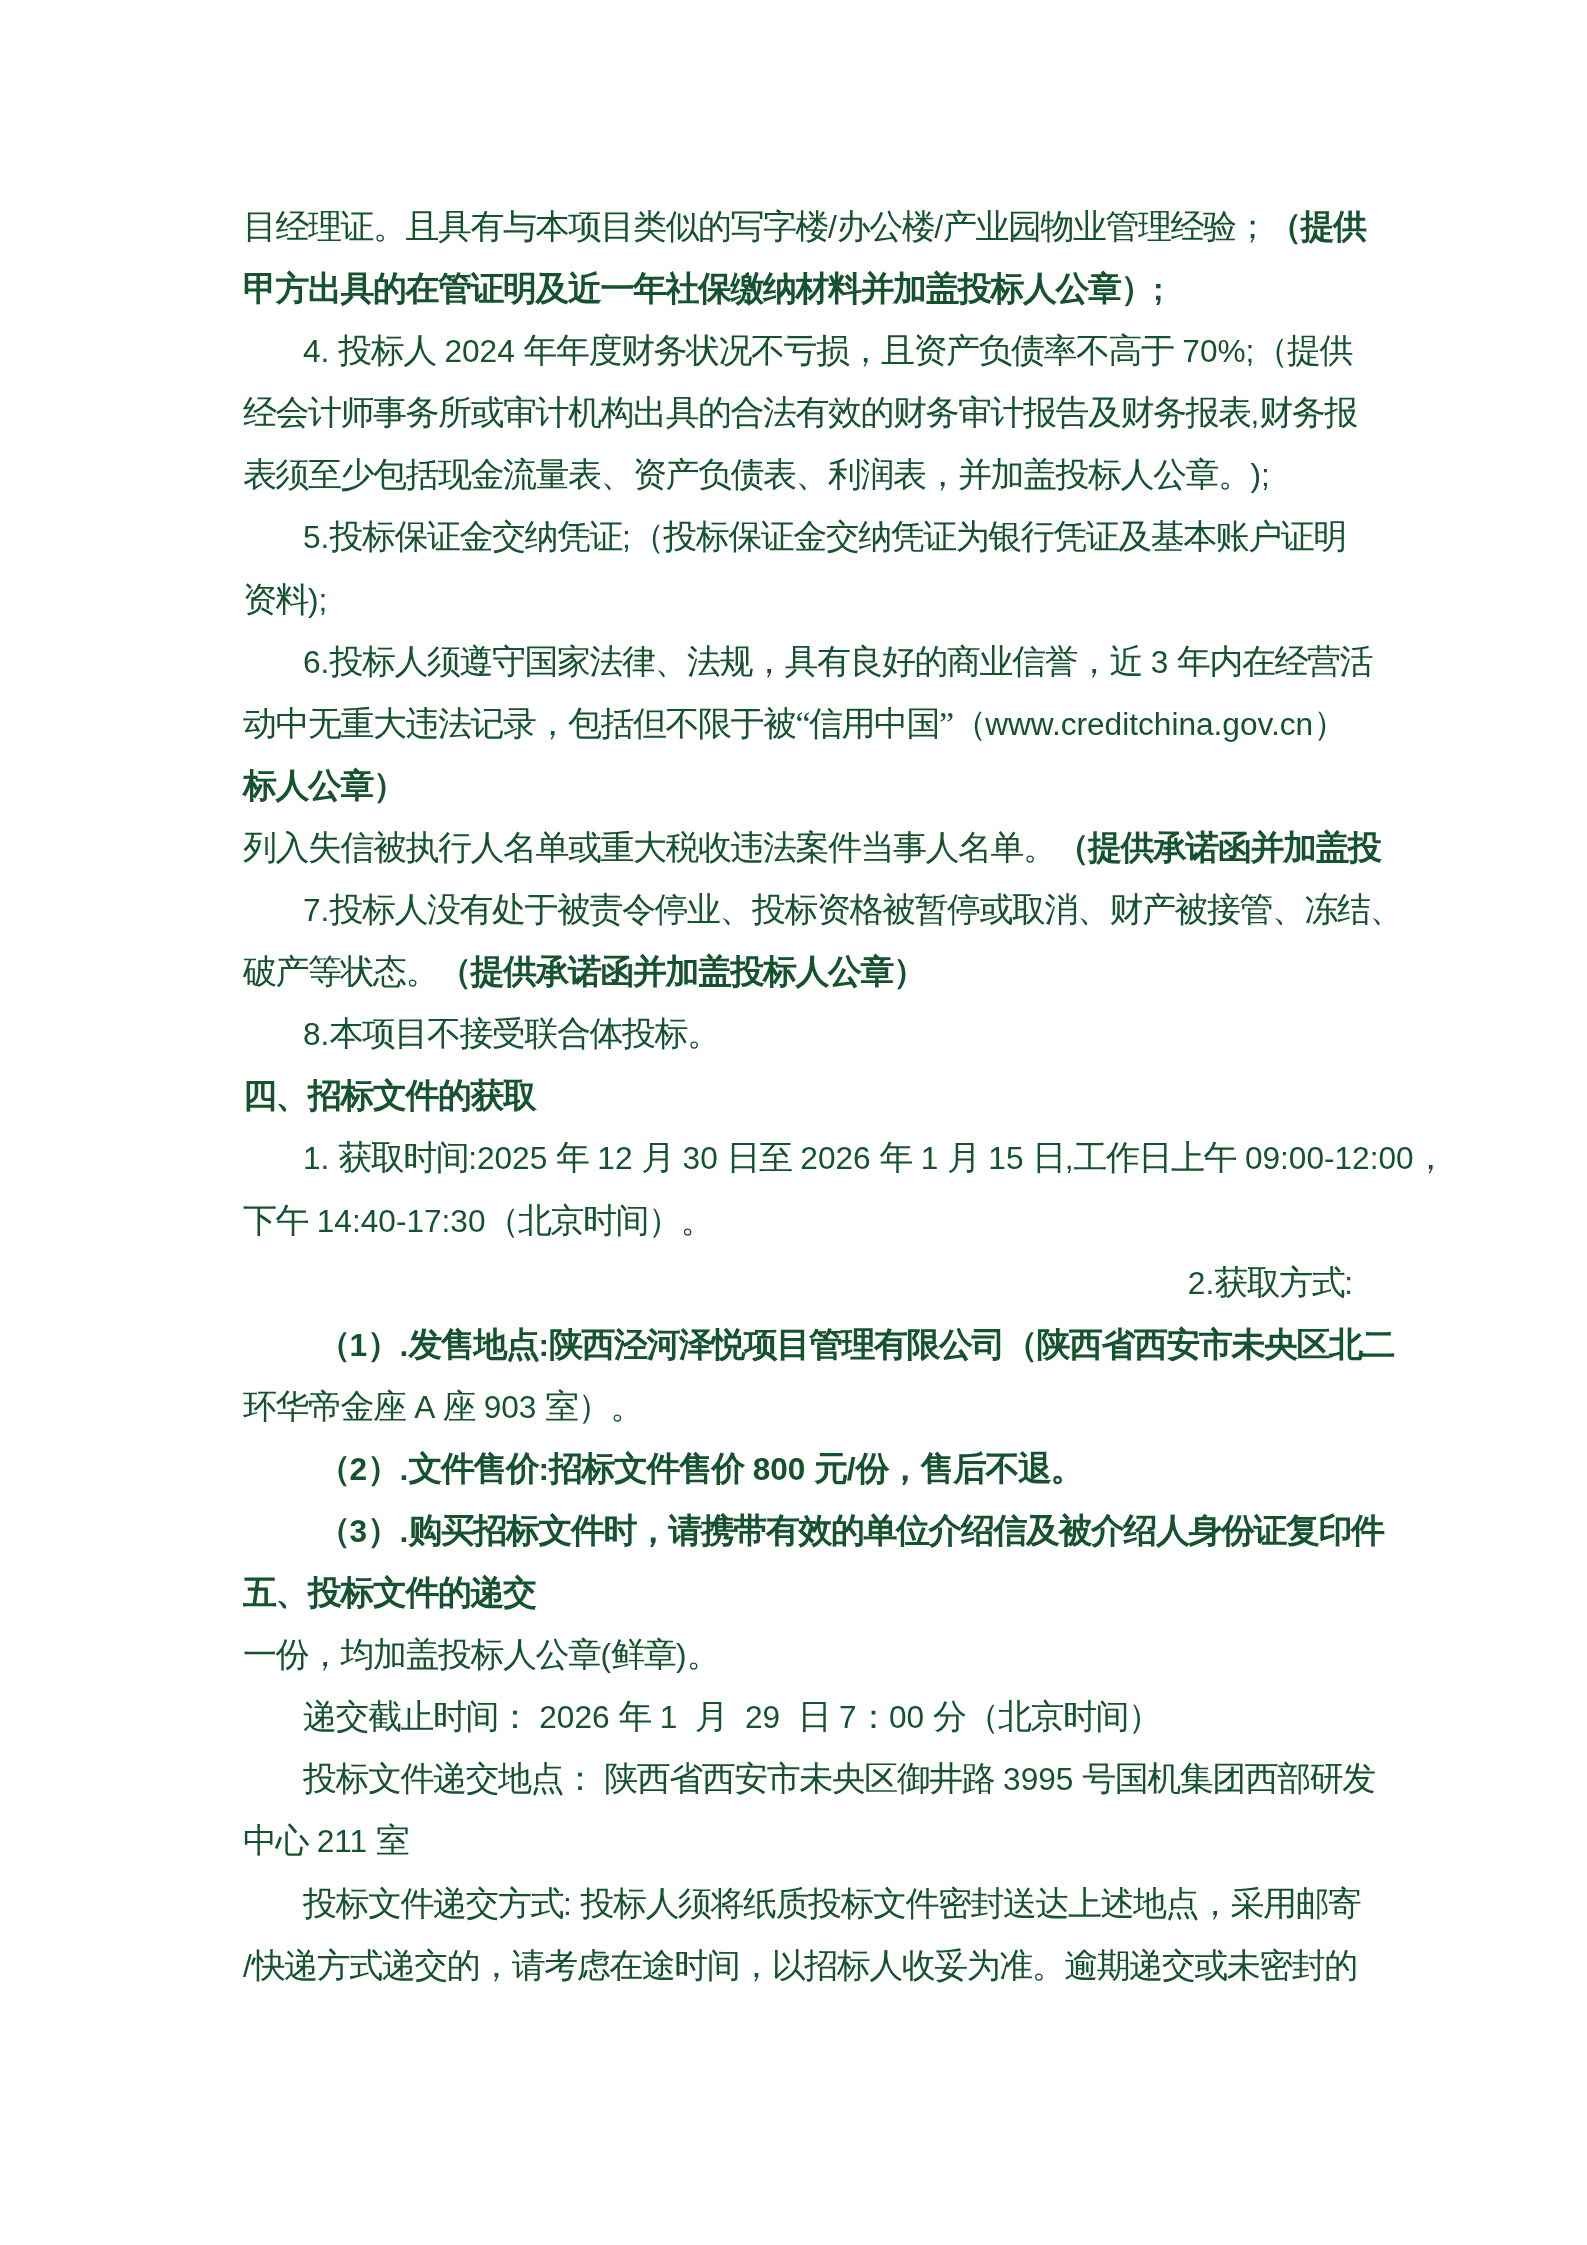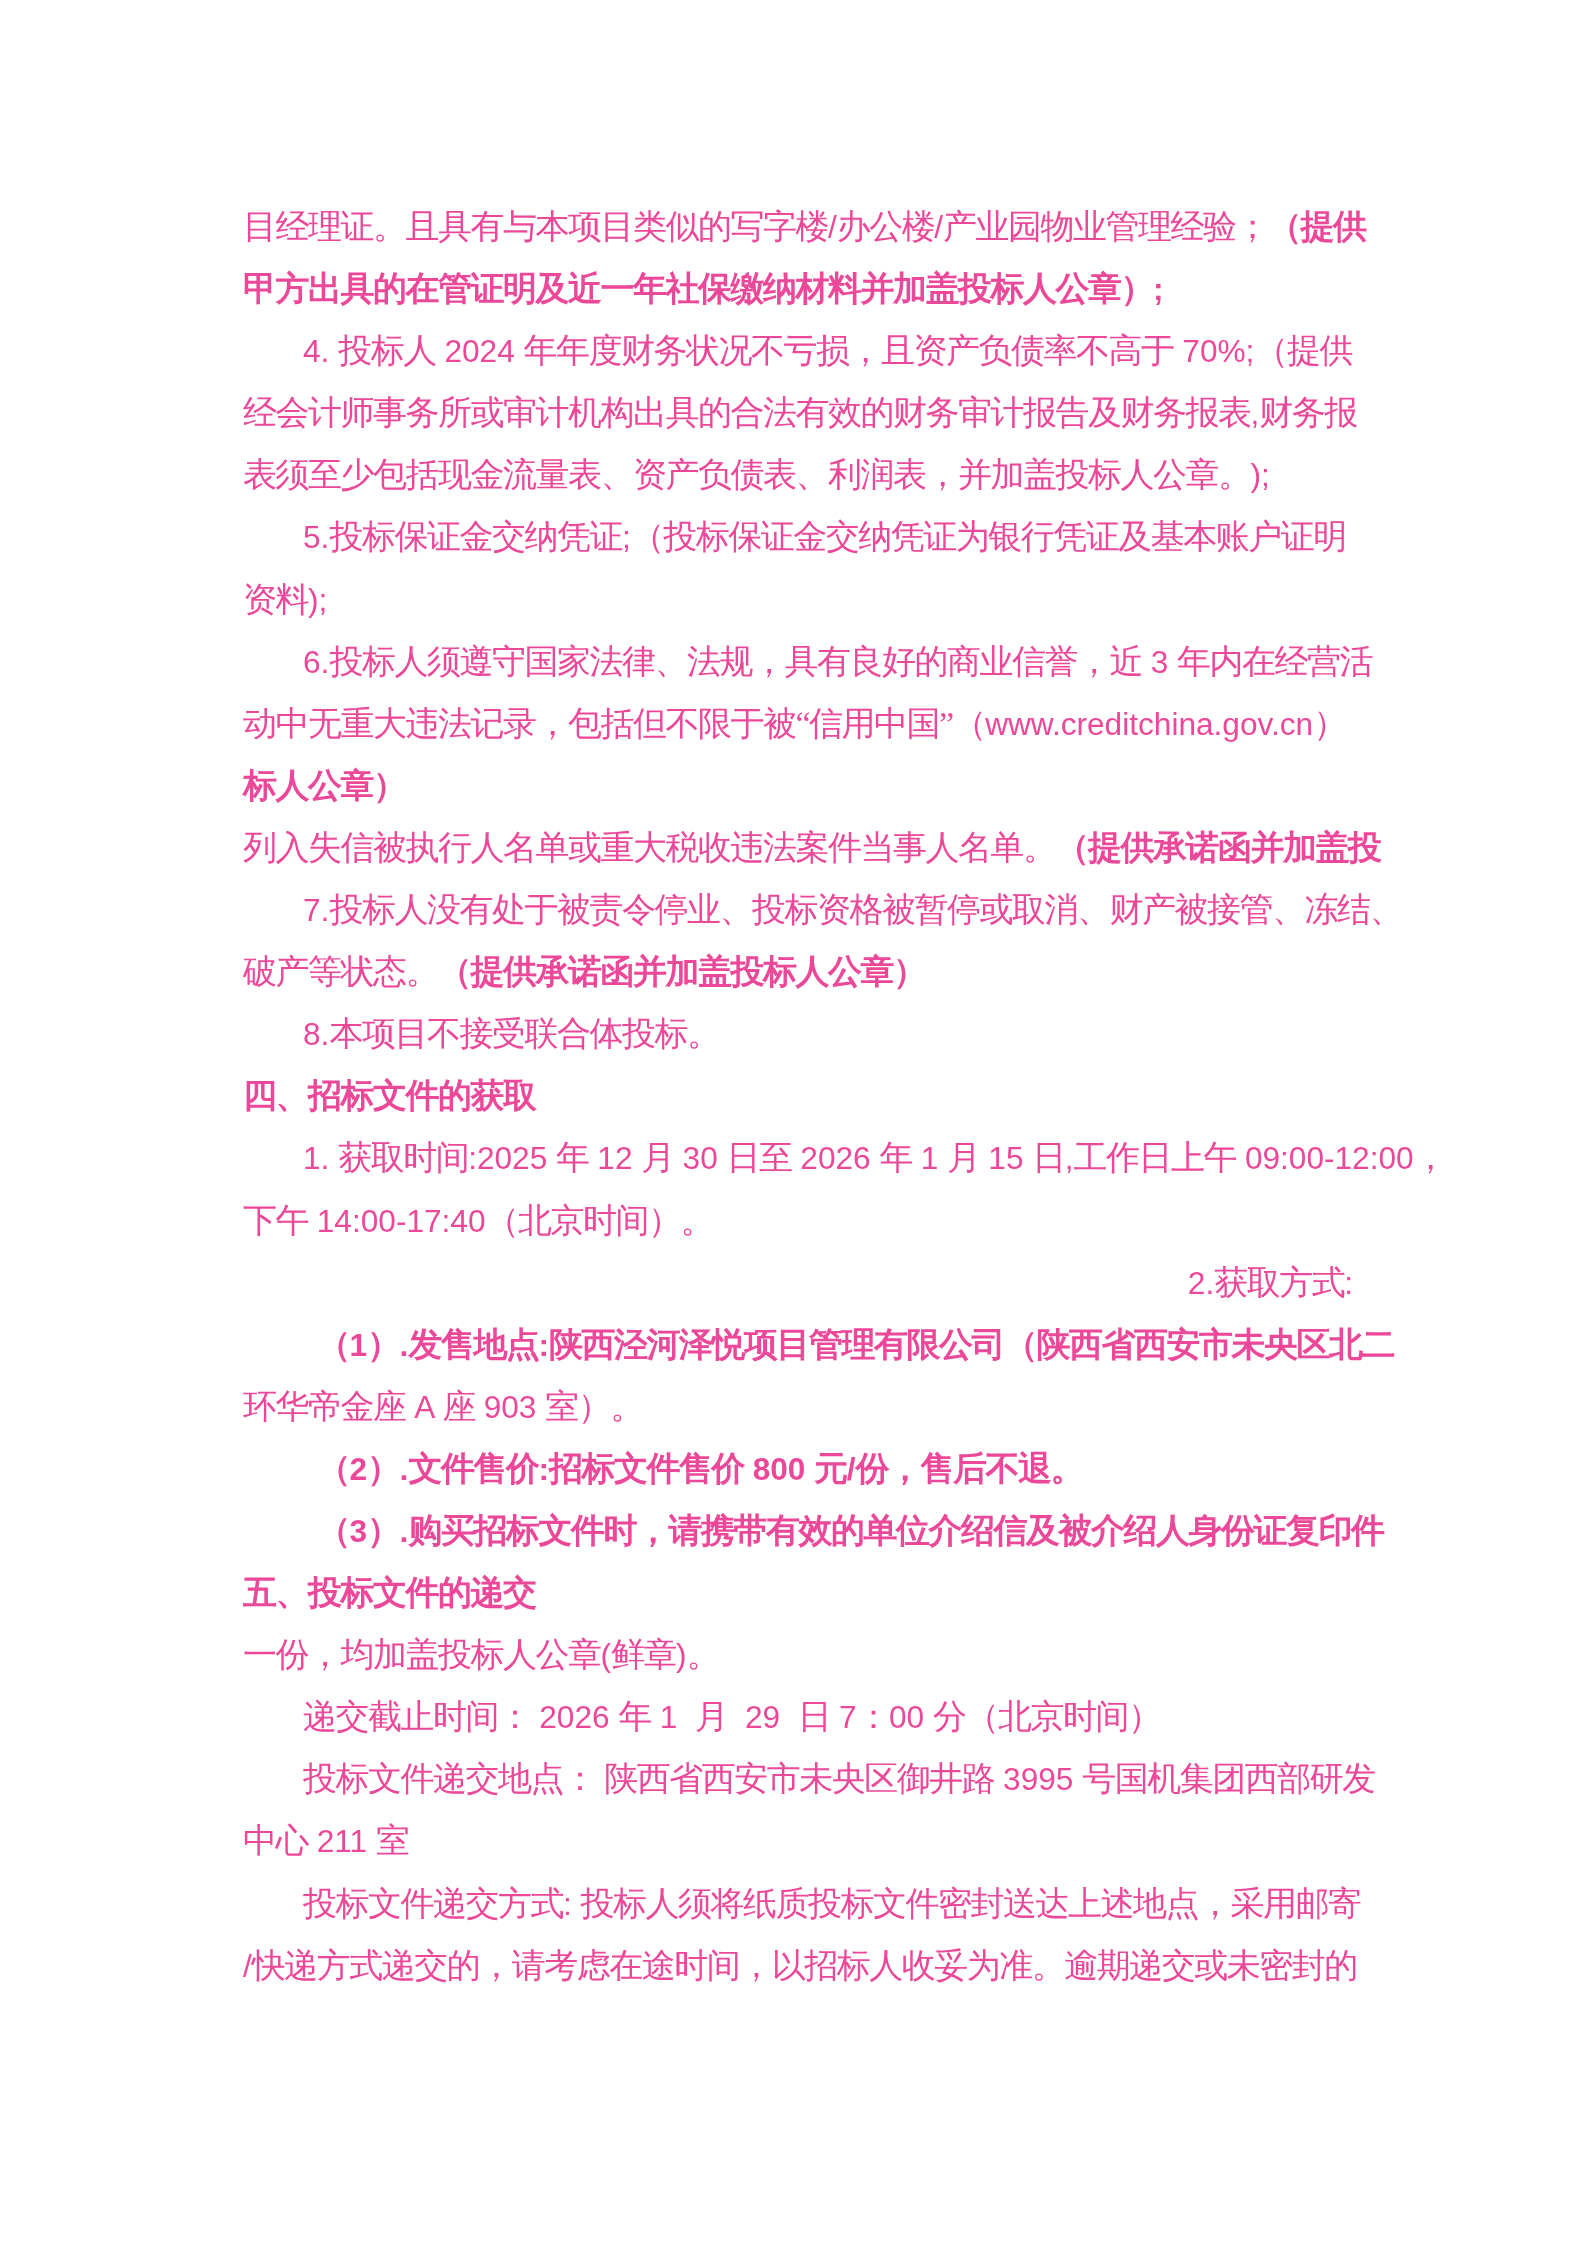--- a/index.html
+++ b/index.html
@@ -38,39 +38,39 @@
   .heading { font-weight: bold; }
   .lat {
     font-family: "Liberation Sans", "DejaVu Sans", sans-serif;
     font-size: 0.93em;
     letter-spacing: 0;
   }
 </style>
 </head>
 <body>
 
-<div class="page" style="background: rgb(255, 255, 255); color: #ec4899;">
+<div class="page" style="background: rgb(255, 255, 255); color: #14532d;">
   <div class="doc">
       <div class="line"><span>目经理证。且具有与本项目类似的写字楼<span class="lat">/</span>办公楼<span class="lat">/</span>产业园物业管理经验；</span><b>（提供</b></div>
       <div class="line"><b>甲方出具的在管证明及近一年社保缴纳材料并加盖投标人公章）<span class="lat">;</span></b></div>
       <div class="line i1"><span><span class="lat">4. </span>投标人<span class="lat"> 2024 </span>年年度财务状况不亏损，且资产负债率不高于<span class="lat"> 70%;</span>（提供</span></div>
       <div class="line"><span>经会计师事务所或审计机构出具的合法有效的财务审计报告及财务报表<span class="lat">,</span>财务报</span></div>
       <div class="line"><span>表须至少包括现金流量表、资产负债表、利润表，并加盖投标人公章。<span class="lat">);</span></span></div>
       <div class="line i1"><span><span class="lat">5.</span>投标保证金交纳凭证<span class="lat">;</span>（投标保证金交纳凭证为银行凭证及基本账户证明</span></div>
       <div class="line"><span>资料<span class="lat">);</span></span></div>
       <div class="line i1"><span><span class="lat">6.</span>投标人须遵守国家法律、法规，具有良好的商业信誉，近<span class="lat"> 3 </span>年内在经营活</span></div>
       <div class="line"><span>动中无重大违法记录，包括但不限于被“信用中国”（<span class="lat">www.creditchina.gov.cn</span>）</span></div>
       <div class="line"><b>标人公章）</b></div>
       <div class="line"><span>列入失信被执行人名单或重大税收违法案件当事人名单。</span><b>（提供承诺函并加盖投</b></div>
       <div class="line i1"><span><span class="lat">7.</span>投标人没有处于被责令停业、投标资格被暂停或取消、财产被接管、冻结、</span></div>
       <div class="line"><span>破产等状态。</span><b>（提供承诺函并加盖投标人公章）</b></div>
       <div class="line i1"><span><span class="lat">8.</span>本项目不接受联合体投标。</span></div>
       <div class="line heading"><b>四、招标文件的获取</b></div>
       <div class="line i1"><span><span class="lat">1. </span>获取时间<span class="lat">:2025 </span>年<span class="lat"> 12 </span>月<span class="lat"> 30 </span>日至<span class="lat"> 2026 </span>年<span class="lat"> 1 </span>月<span class="lat"> 15 </span>日<span class="lat">,</span>工作日上午<span class="lat"> 09:00-12:00</span>，</span></div>
-      <div class="line"><span>下午<span class="lat"> 14:00-17:40</span>（北京时间）。</span></div>
+      <div class="line"><span>下午<span class="lat"> 14:40-17:30</span>（北京时间）。</span></div>
       <div class="line i2"><span><span class="lat">2.</span>获取方式<span class="lat">:</span></span></div>
       <div class="line i3"><span>（<span class="lat">1</span>）<span class="lat">.</span>发售地点<span class="lat">:</span>陕西泾河泽悦项目管理有限公司（陕西省西安市未央区北二</span></div>
       <div class="line"><span>环华帝金座<span class="lat"> A </span>座<span class="lat"> 903 </span>室）。</span></div>
       <div class="line i3"><span>（<span class="lat">2</span>）<span class="lat">.</span>文件售价<span class="lat">:</span>招标文件售价<span class="lat"> 800 </span>元<span class="lat">/</span>份，售后不退。</span></div>
       <div class="line i3"><span>（<span class="lat">3</span>）<span class="lat">.</span>购买招标文件时，请携带有效的单位介绍信及被介绍人身份证复印件</span></div>
       <div class="line heading"><b>五、投标文件的递交</b></div>
       <div class="line"><span>一份，均加盖投标人公章<span class="lat">(</span>鲜章<span class="lat">)</span>。</span></div>
       <div class="line i1"><span>递交截止时间：<span class="lat"> 2026 </span>年<span class="lat"> 1  </span>月<span class="lat">  29  </span>日<span class="lat"> 7</span>：<span class="lat">00 </span>分（北京时间）</span></div>
       <div class="line i1"><span>投标文件递交地点：<span class="lat"> </span>陕西省西安市未央区御井路<span class="lat"> 3995 </span>号国机集团西部研发</span></div>
       <div class="line"><span>中心<span class="lat"> 211 </span>室</span></div>

